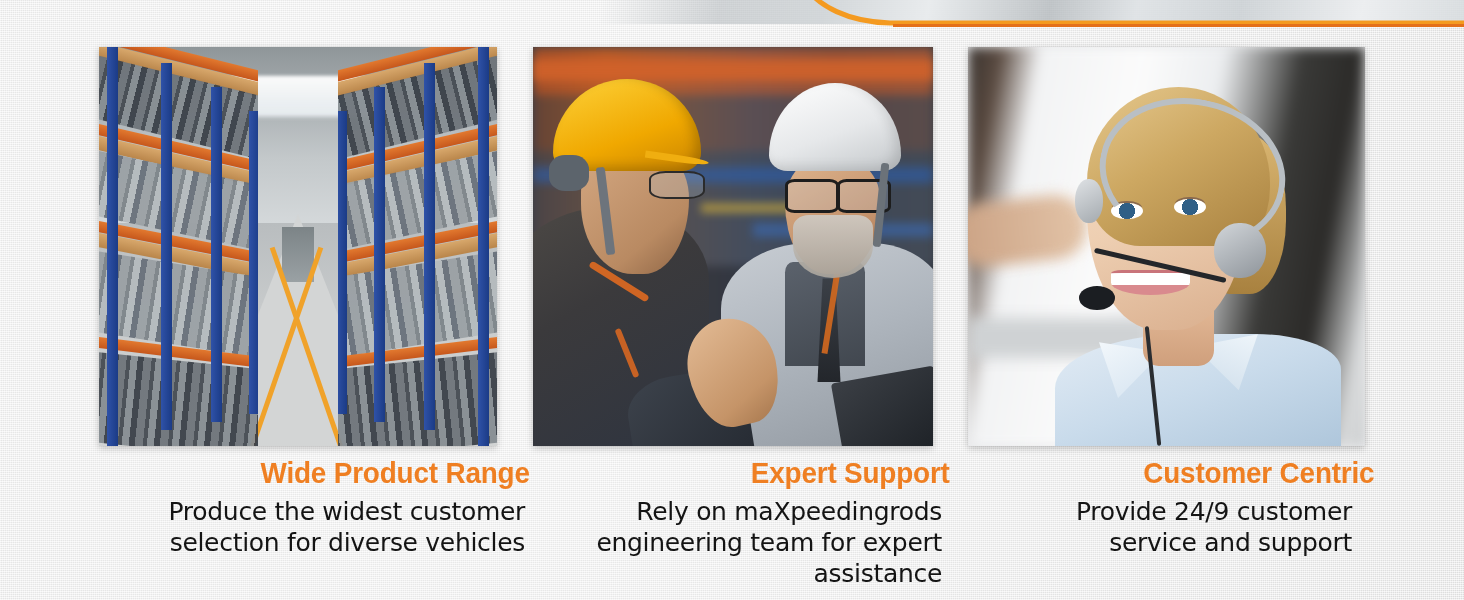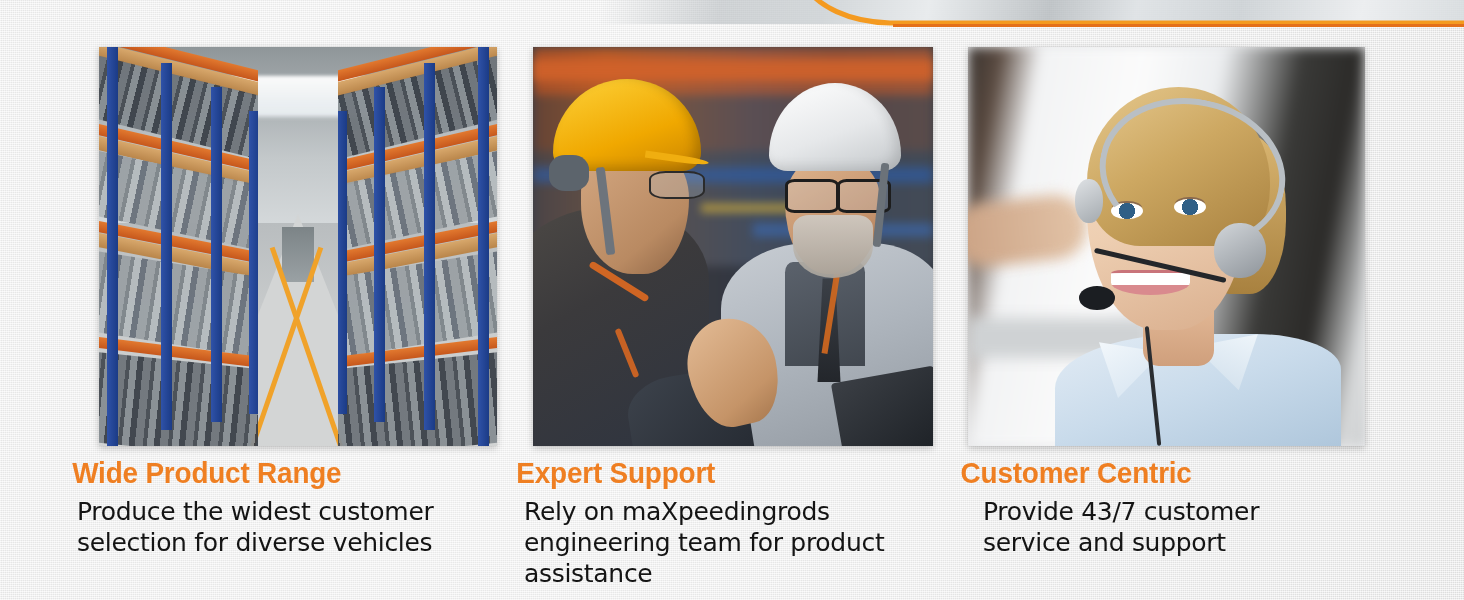--- a/index.html
+++ b/index.html
@@ -51,21 +51,21 @@
 
   .photo{
     position:absolute;top:47px;height:399px;
     background:#cfcfcf;overflow:hidden;
     box-shadow:0 2px 7px rgba(0,0,0,.22);
   }
   .col-1 .photo{left:44px;width:398px;}
   .col-2 .photo{left:33px;width:400px;}
   .col-3 .photo{left:23px;width:397px;}
 
-  .caption{position:absolute;left:0;width:100%;text-align:left;}
+  .caption{position:absolute;left:0;width:100%;text-align:right;}
   .col-1 .caption{top:455px;}
   .col-2 .caption{top:455px;}
   .col-3 .caption{top:455px;}
 
   .card-title{
     color:#ef7f22;
     font-size:30px;
     font-weight:bold;
     letter-spacing:-.2px;
     line-height:36px;
@@ -333,21 +333,21 @@
         <div class="w1-helmet"></div>
         <div class="w1-brim"></div>
         <div class="w1-ear"></div>
         <div class="w1-strap"></div>
         <div class="arm"></div>
         <div class="hand"></div>
       </div>
     </div>
     <div class="caption">
       <div class="card-title">Expert Support</div>
-      <div class="card-desc">Rely on maXpeedingrods engineering team for product assistance</div>
+      <div class="card-desc">Rely on maXpeedingrods engineering team for expert assistance</div>
     </div>
   </div>
 
   <div class="col col-3">
     <div class="photo">
       <div class="cc">
         <div class="bg"></div>
         <div class="blurarm"></div>
         <div class="blurdesk"></div>
         <div class="shoulder"></div>
@@ -363,17 +363,17 @@
         <div class="headband"></div>
         <div class="earcup"></div>
         <div class="earcup2"></div>
         <div class="boom"></div>
         <div class="mic"></div>
         <div class="cord"></div>
       </div>
     </div>
     <div class="caption">
       <div class="card-title">Customer Centric</div>
-      <div class="card-desc">Provide 43/7 customer service and support</div>
+      <div class="card-desc">Provide 24/9 customer service and support</div>
     </div>
   </div>
 
 </div>
 
 </body></html>

